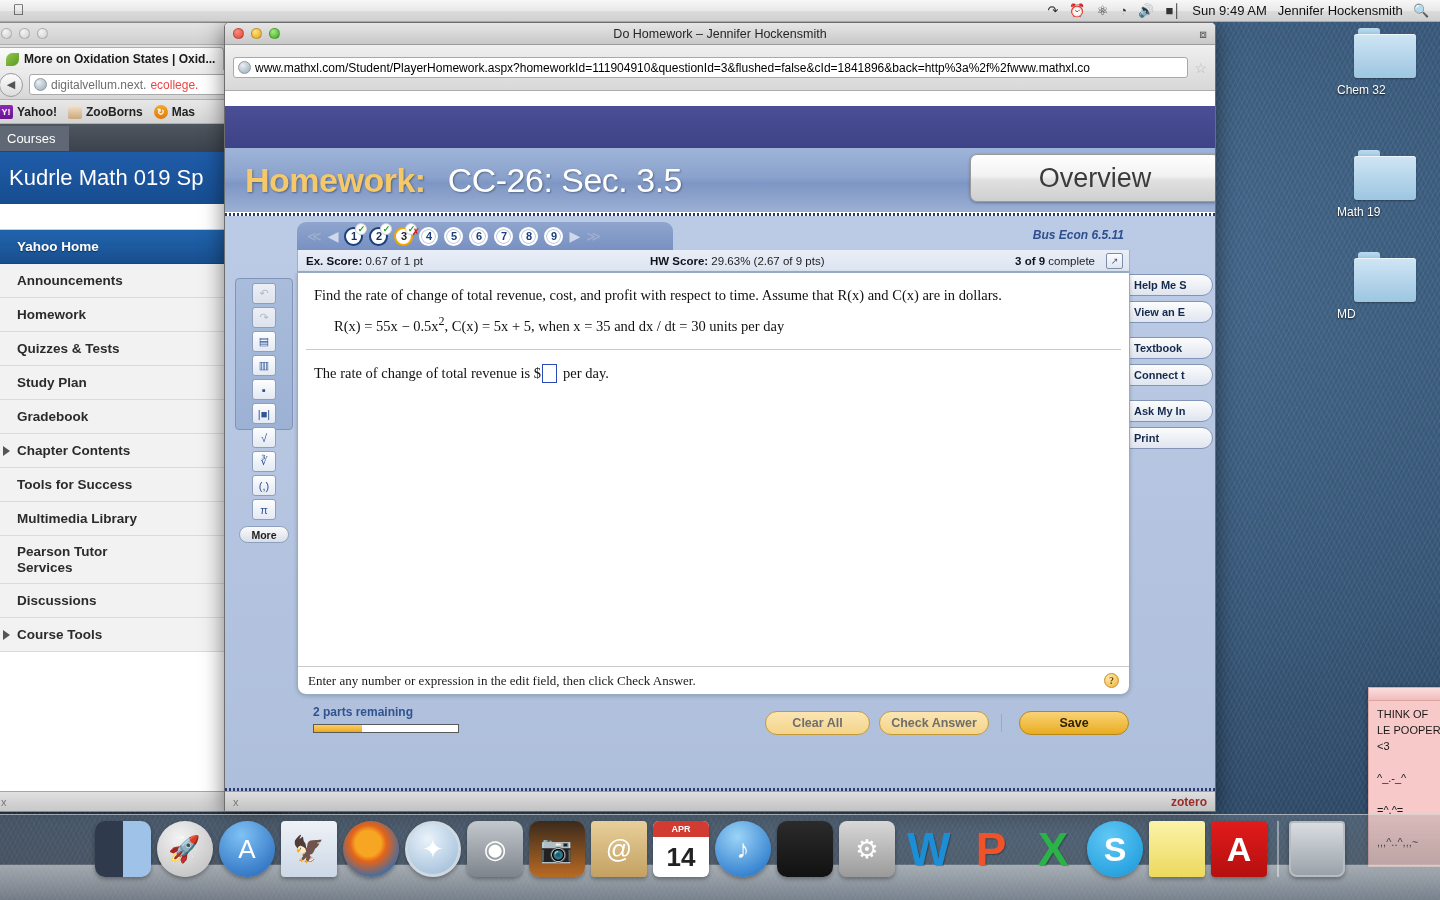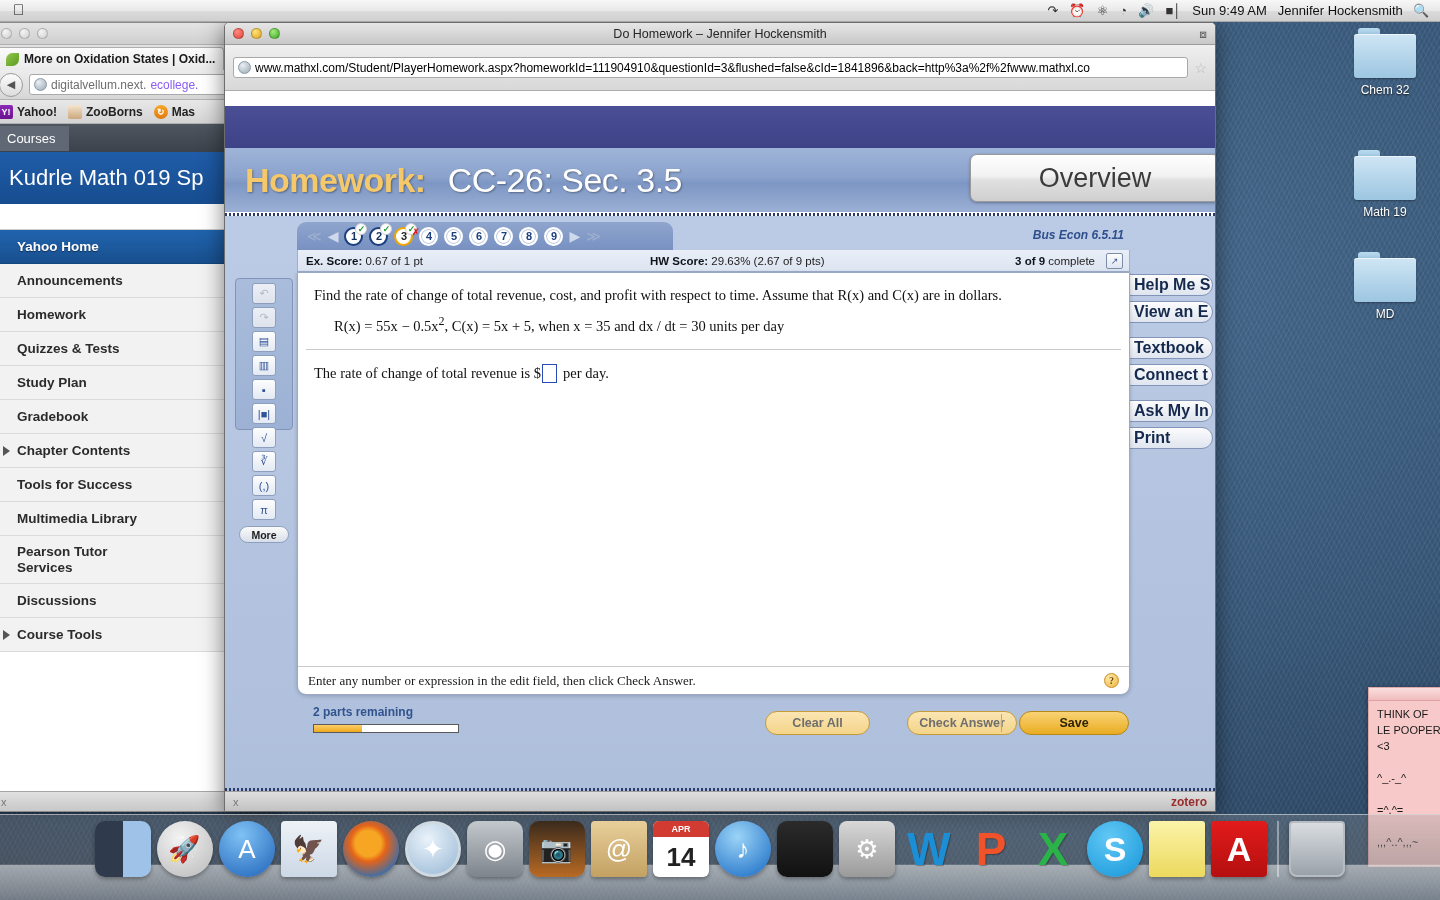--- a/index.html
+++ b/index.html
@@ -77,21 +77,21 @@
   }
   .urlfield {
     flex:1; height:21px; background:#fff; border:1px solid #a9a9a9; border-radius:3px;
     display:flex; align-items:center; padding:0 4px; gap:4px; overflow:hidden;
     font-size:12px; white-space:nowrap;
   }
   .globe { width:13px;height:13px;border-radius:50%;
     background:radial-gradient(circle at 35% 30%,#e9eef3,#9aa9b5);
     border:1px solid #8b98a3; flex:none;}
   .url-dim { color:#6e6e6e; }
-  .url-strong { color:#8b5cf6; }
+  .url-strong { color:#ef4444; }
   #bgwin .bookmarks {
     height:24px; background:linear-gradient(to bottom,#e8e8e8,#d4d4d4);
     border-bottom:1px solid #b0b0b0; display:flex; align-items:center; gap:11px; padding:0 6px;
     font-size:12px; font-weight:bold; color:#222; white-space:nowrap; overflow:hidden;
   }
   .bm { display:flex; align-items:center; gap:4px; }
   .bm-ico { width:14px;height:14px;border-radius:2px;flex:none; font-size:9px; color:#fff;
     display:flex;align-items:center;justify-content:center; font-weight:bold;}
   .bm-yahoo { background:linear-gradient(to bottom,#8b2ab5,#6a1390); }
   .bm-zoo { background:linear-gradient(to bottom,#f5e5d0,#cba77c); }
@@ -259,21 +259,21 @@
   .parts { position:absolute; left:16px; top:0; font-size:12px; font-weight:bold; color:#31538e; }
   .progress { position:absolute; left:16px; top:19px; width:146px; height:9px;
     background:#fff; border:1px solid #5a5a5a; }
   .progress i { display:block; height:100%; width:33%; background:linear-gradient(to bottom,#fbcf68,#eea81e); }
   .btn-pill {
     position:absolute; top:6px; height:24px;
     border-radius:13px; display:flex; align-items:center; justify-content:center;
     font-size:12.5px; font-weight:bold; border:1px solid #c59b3a;
   }
   .btn-clear { left:468px; width:105px; background:linear-gradient(to bottom,#fbe5b2,#f3d48a); color:#6e6e6e;}
-  .btn-check { left:610px; width:110px; background:linear-gradient(to bottom,#fbe5b2,#f3d48a); color:#6e6e6e;}
+  .btn-check { left:582px; width:110px; background:linear-gradient(to bottom,#fbe5b2,#f3d48a); color:#6e6e6e;}
   .btn-save  { left:722px; width:110px; background:linear-gradient(to bottom,#f9d375,#e9ac22); color:#2e2306;
       border:1px solid #b78714;}
   .vdiv { position:absolute; left:704px; top:9px; width:1px; height:18px; background:#9aa9c4; }
 
   
   .palette {
     position:absolute; left:10px; top:62px; width:58px; height:152px;
     background:linear-gradient(to bottom,#a9bcdb,#9cb1d4);
     border:1px solid #8295b8; border-radius:4px; padding:4px 3px;
     display:flex; flex-wrap:wrap; gap:3px; justify-content:center; align-content:flex-start;
@@ -287,42 +287,42 @@
   .pb-more { width:51px; height:17px; border-radius:9px; font-size:10.5px; font-weight:bold;
     color:#1c1c1c; background:linear-gradient(to bottom,#fbfbfb,#d8dee9); border:1px solid #8e9fbd;
     display:flex;align-items:center;justify-content:center; margin-top:3px;}
 
   
   .rightcol { position:absolute; right:2px; top:58px; width:105px; }
   .rbtn {
     height:22px; margin-bottom:5px; border-radius:11px;
     background:linear-gradient(to bottom,#fcfcfc,#dfe5ef);
     border:1px solid #8295b8; display:flex; align-items:center; gap:5px;
-    padding-left:5px; font-size:16px; font-weight:bold; color:#15294d;
+    padding-left:5px; font-size:11px; font-weight:bold; color:#15294d;
     white-space:nowrap; overflow:hidden;
   }
   .rbtn .ri { width:15px;height:14px;flex:none;border-radius:2px; display:flex;
       align-items:center;justify-content:center;font-size:9px;color:#fff;}
   .ri-key { background:linear-gradient(to bottom,#7fb2e8,#3b79c4); }
   .ri-bin { background:linear-gradient(to bottom,#e88a8a,#b73b3b); }
   .ri-book{ background:linear-gradient(to bottom,#f5a94a,#cf6f15); }
   .ri-conn{ background:linear-gradient(to bottom,#c8c8c8,#8d8d8d); }
   .ri-ask { background:linear-gradient(to bottom,#ffd98a,#d79c22); }
   .ri-prn { background:linear-gradient(to bottom,#f0b0b0,#c26464); }
   .rgap { height:9px; }
 
   #fgwin .statusbar {
     position:absolute; bottom:0; left:0; right:0; height:20px;
     background:linear-gradient(to bottom,#dedede,#c2c2c2); border-top:1px solid #a0a0a0;
     display:flex; align-items:center; padding:0 8px; font-size:11px; color:#777;
   }
   .zotero { margin-left:auto; font-size:12px; font-weight:bold; color:#9b2c2c; }
 
   
-  .dicon { position:absolute; width:96px; text-align:center; z-index:5; }
+  .dicon { position:absolute; width:96px; text-align:left; z-index:5; }
   .folder { width:62px; height:50px; margin:0 auto; position:relative; }
   .folder .tab2 { position:absolute; left:4px; top:0; width:22px; height:7px;
     background:linear-gradient(to bottom,#bcdcef,#9cc6e2); border-radius:3px 3px 0 0; }
   .folder .bodyf { position:absolute; left:0; top:6px; width:62px; height:44px;
     background:linear-gradient(to bottom,#cfe6f4 0%,#b3d4ea 55%,#9dc6e1 100%);
     border-radius:3px; box-shadow:inset 0 1px 0 rgba(255,255,255,0.6), 0 1px 2px rgba(0,0,0,0.35); }
   .dicon .lbl { margin-top:5px; font-size:12px; color:#fff; text-shadow:0 1px 2px rgba(0,0,0,0.85); }
 
   
   #sticky {

